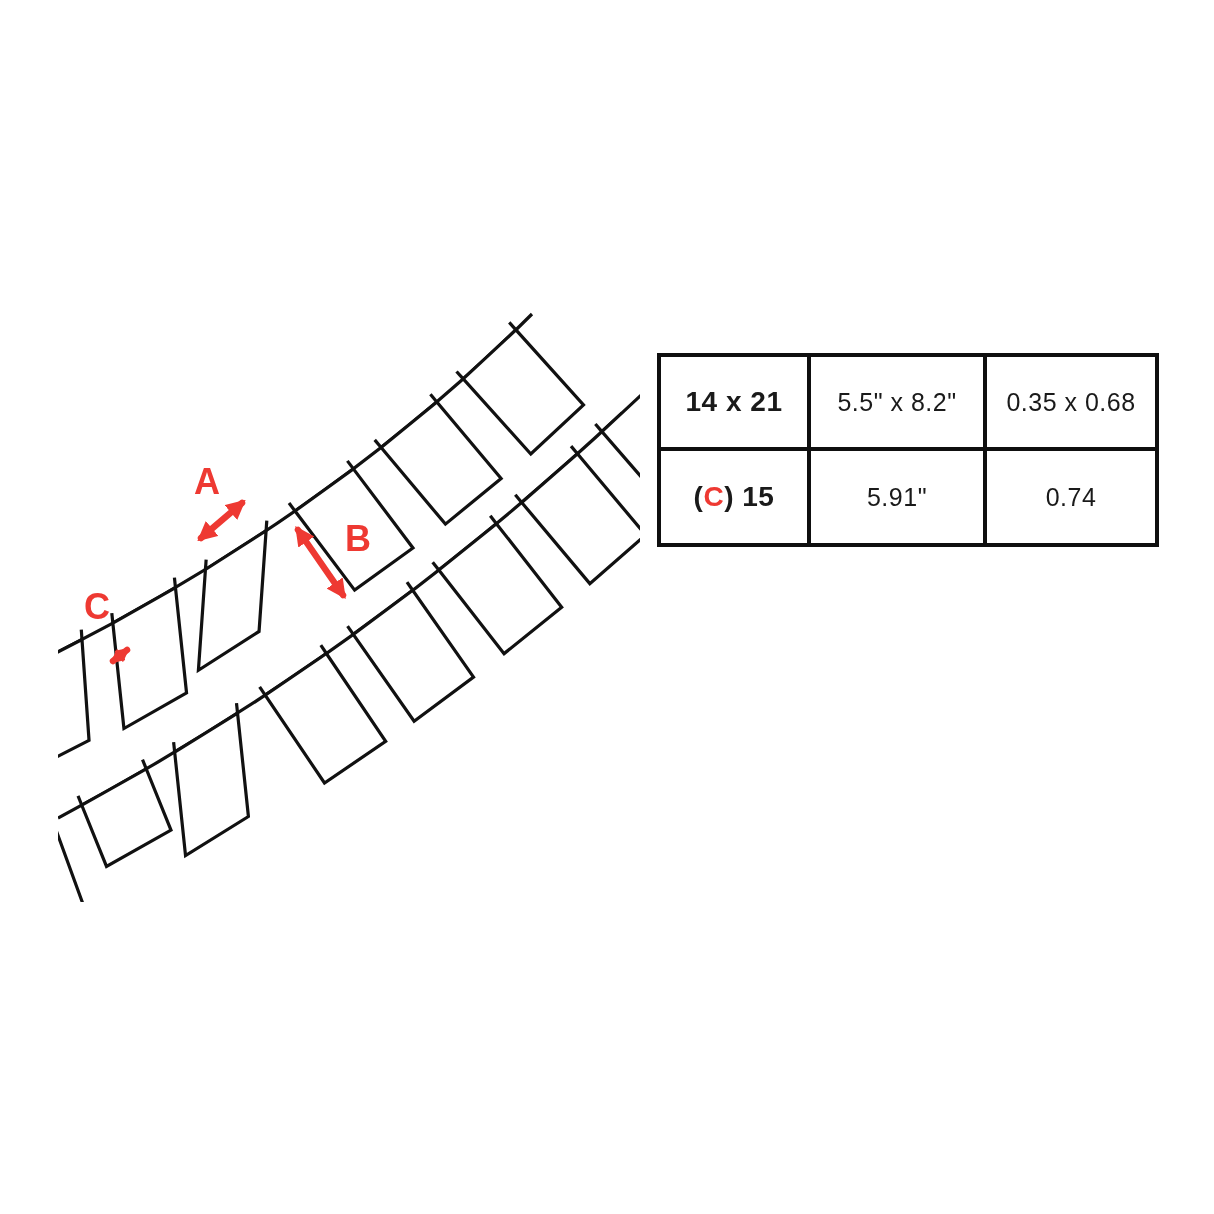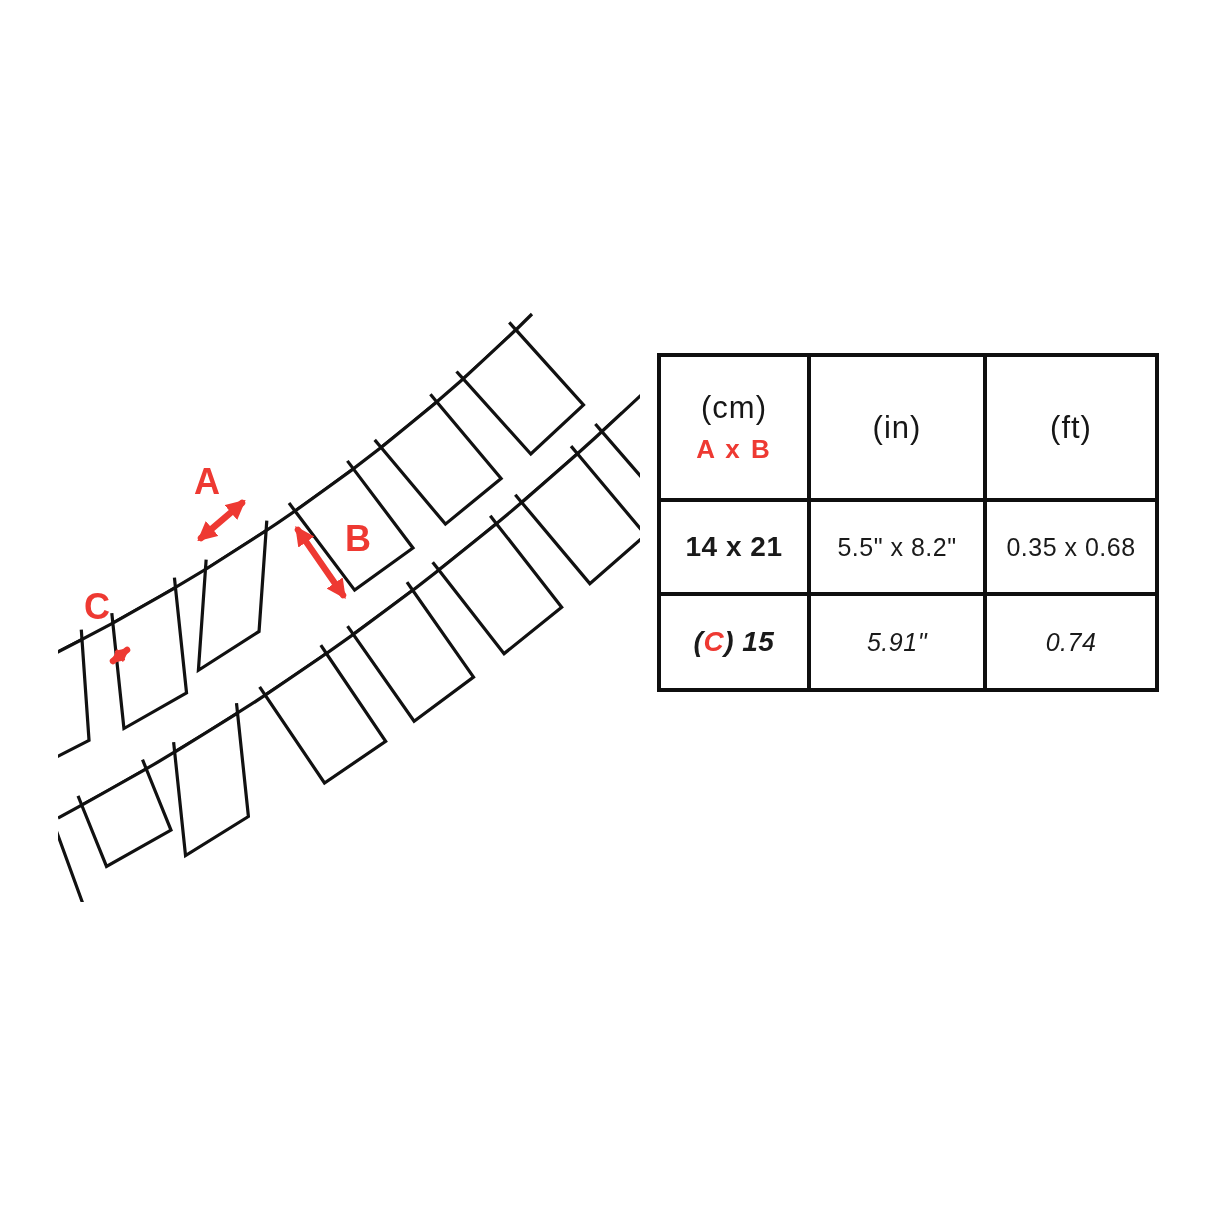--- a/index.html
+++ b/index.html
@@ -16,21 +16,21 @@
   .lbl{fill:var(--accent);font-family:"Liberation Sans",sans-serif;font-weight:700;font-size:36px;text-anchor:middle;}
   
   table.dim{
     position:absolute;left:657px;top:353px;border-collapse:collapse;table-layout:fixed;
   }
   table.dim td{
     border:4px solid #0f0f0f;text-align:center;vertical-align:middle;
     background:#ffffff;padding:0;
   }
   td.c1{width:146px;} td.c2{width:172px;} td.c3{width:168px;}
-  tr.hdr td{height:141px;} tr.r1 td{height:90px;} tr.r2 td{height:94px;} tr.r3 td{height:92px;font-style:italic;}
+  tr.hdr td{height:141px;} tr.r1 td{height:90px;} tr.r2 td{height:94px;} tr.r3 td{height:92px;}
   .unit{font-size:31px;font-weight:400;letter-spacing:1px;color:#161616;}
   .axb{font-size:26px;font-weight:800;color:var(--accent);letter-spacing:2px;margin-top:8px;}
   .cmv{font-size:28px;font-weight:700;letter-spacing:0.5px;}
   .val{font-size:25px;font-weight:400;letter-spacing:0.5px;}
   .red{color:var(--accent);}
 </style>
 </head>
 <body>
 
 <svg id="diagram" viewBox="58 290 582 612" xmlns="http://www.w3.org/2000/svg">
@@ -94,32 +94,20 @@
   <line class="arrow" x1="298" y1="530" x2="343" y2="595" marker-start="url(#ahBig)" marker-end="url(#ahBig)"></line>
   <line class="arrow" x1="113" y1="661" x2="127" y2="650" marker-start="url(#ahSmall)" marker-end="url(#ahSmall)"></line>
 
   <text class="lbl" x="207" y="494">A</text>
   <text class="lbl" x="358" y="551">B</text>
   <text class="lbl" x="97" y="619">C</text>
 </svg>
 
 <table class="dim">
   <tbody>
-      <tr class="hdr">
-    <td class="c1">
-      <div class="unit">(cm)</div>
-      <div class="axb">A x B</div>
-    </td>
-    <td class="c2">
-      <span class="unit">(in)</span>
-    </td>
-    <td class="c3">
-      <span class="unit">(ft)</span>
-    </td>
-  </tr>
   <tr class="r1">
     <td class="c1">
       <span class="cmv">14 x 21</span>
     </td>
     <td class="c2">
       <span class="val">5.5" x 8.2"</span>
     </td>
     <td class="c3">
       <span class="val">0.35 x 0.68</span>
     </td>

